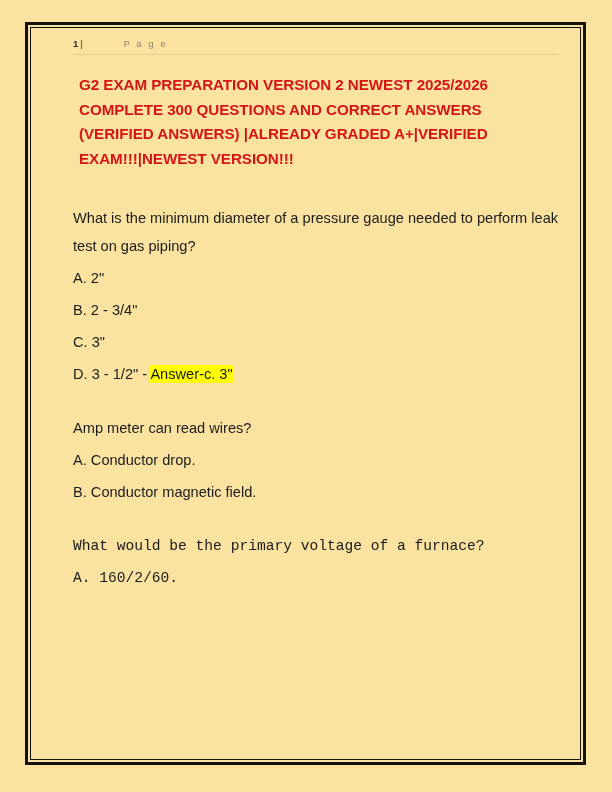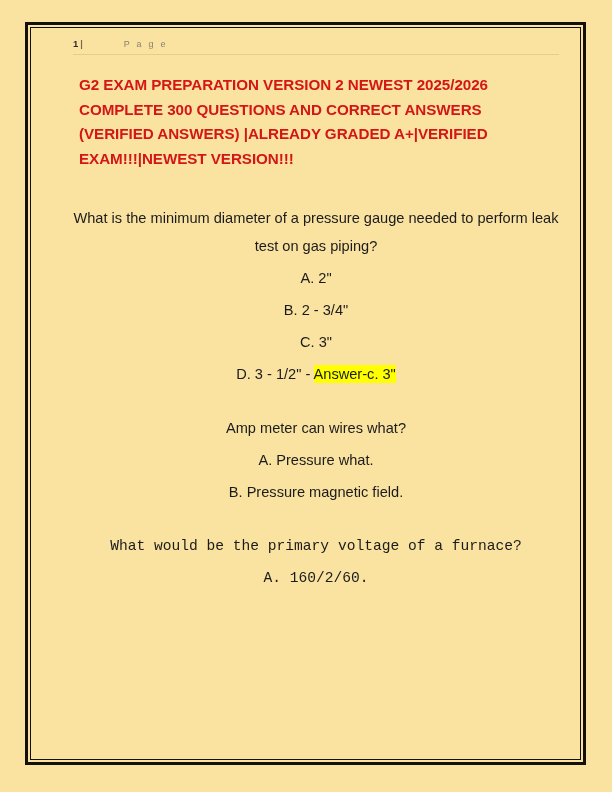--- a/index.html
+++ b/index.html
@@ -93,21 +93,21 @@
   .qa-block:last-child {
     margin-bottom: 0;
     font-family: Liberation Mono, monospace;
   }
   .q-text,
   .opt-text {
     color: #1b1b1b;
     font-size: 14.6px;
     line-height: 28px;
     margin: 0;
-    text-align: center;
+    text-align: left;
   }
   .q-text {
     margin-bottom: 4px;
   }
   .opt-text {
     margin-bottom: 4px;
   }
   .hl {
     background: #ffff00;
     color: #1b1b1b;
@@ -132,23 +132,23 @@
 
     <div class="qa-list">
         <div class="qa-block">
           <p class="q-text">What is the minimum diameter of a pressure gauge needed to perform leak test on gas piping?</p>
           <p class="opt-text"><span>A. 2"</span></p>
           <p class="opt-text"><span>B. 2 - 3/4"</span></p>
           <p class="opt-text"><span>C. 3"</span></p>
           <p class="opt-text"><span>D. 3 - 1/2" - </span><span class="hl">Answer-c. 3"</span></p>
         </div>
         <div class="qa-block">
-          <p class="q-text">Amp meter can wires what?</p>
-          <p class="opt-text"><span>A. Pressure what.</span></p>
-          <p class="opt-text"><span>B. Pressure magnetic field.</span></p>
+          <p class="q-text">Amp meter can read wires?</p>
+          <p class="opt-text"><span>A. Conductor drop.</span></p>
+          <p class="opt-text"><span>B. Conductor magnetic field.</span></p>
         </div>
         <div class="qa-block">
           <p class="q-text">What would be the primary voltage of a furnace?</p>
           <p class="opt-text"><span>A. 160/2/60.</span></p>
         </div>
       </div>
 
   </div>
 </div>
 

